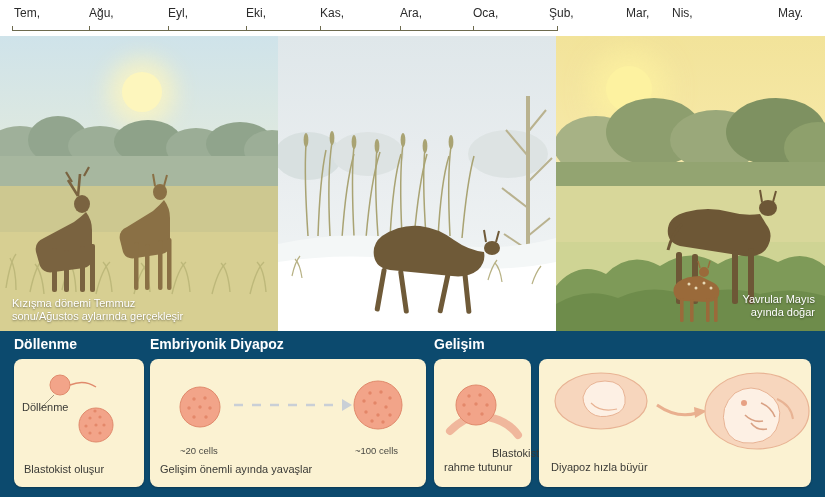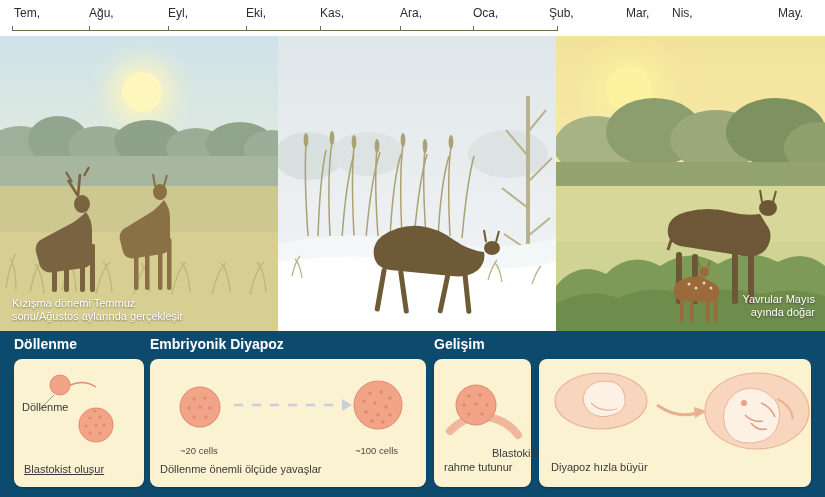--- a/index.html
+++ b/index.html
@@ -273,21 +273,21 @@
             <circle cx="82" cy="62" r="1.6"></circle>
           <circle cx="90" cy="62" r="1.6"></circle>
             <circle cx="76" cy="70" r="1.6"></circle>
           <circle cx="86" cy="70" r="1.6"></circle>
             <circle cx="81" cy="48" r="1.6"></circle>
         </g>
 
         <path d="M26 46 L40 32" stroke="#a09a80" stroke-width="1" fill="none"></path>
       </svg>
       <div class="card-txt" style="left:8px;top:42px;">Döllenme</div>
-      <div class="card-txt" style="left:10px;top:104px;text-decoration:underline;">Blastokist oluşur</div>
+      <div class="card-txt" style="left:10px;top:104px;">Blastokist oluşur</div>
     </div>
 
     <div class="card" style="left:150px;width:276px;height:128px;">
       <svg width="276" height="90" style="position:absolute;left:0;top:6px">
         <circle cx="50" cy="42" r="20" fill="#f2a489" stroke="#e08a6c" stroke-width="1"></circle>
         <g fill="#e07f60" opacity=".75">
           <circle cx="44" cy="34" r="1.7"></circle>
             <circle cx="55" cy="33" r="1.7"></circle>
           <circle cx="39" cy="43" r="1.7"></circle>
             <circle cx="50" cy="42" r="1.7"></circle>
@@ -307,21 +307,21 @@
             <circle cx="228" cy="50" r="1.7"></circle>
           <circle cx="240" cy="50" r="1.7"></circle>
             <circle cx="222" cy="56" r="1.7"></circle>
           <circle cx="233" cy="57" r="1.7"></circle>
         </g>
         <path d="M84 40 L192 40" stroke="#c9cfd6" stroke-width="2.5" stroke-dasharray="9 9" fill="none"></path>
         <path d="M192 34 L202 40 L192 46 Z" fill="#c9cfd6"></path>
       </svg>
       <div class="small-lbl" style="left:30px;top:86px;">~20 cells</div>
       <div class="small-lbl" style="left:205px;top:86px;text-align:right;">~100 cells</div>
-      <div class="card-txt" style="left:10px;top:104px;">Döllenme önemli ölçüde yavaşlar</div>
+      <div class="card-txt" style="left:10px;top:104px;">Gelişim önemli ayında yavaşlar</div>
     </div>
 
     <div class="card" style="left:434px;width:97px;height:128px;">
       <svg width="97" height="86" style="position:absolute;left:0;top:6px">
         <path d="M16 66 q18 -18 38 -14 q20 4 30 18" fill="none" stroke="#f0b79c" stroke-width="8" stroke-linecap="round"></path>
         <circle cx="42" cy="40" r="20" fill="#f2a489" stroke="#e08a6c" stroke-width="1"></circle>
         <g fill="#e07f60" opacity=".75">
           <circle cx="35" cy="31" r="1.7"></circle>
             <circle cx="46" cy="30" r="1.7"></circle>
           <circle cx="30" cy="40" r="1.7"></circle>

